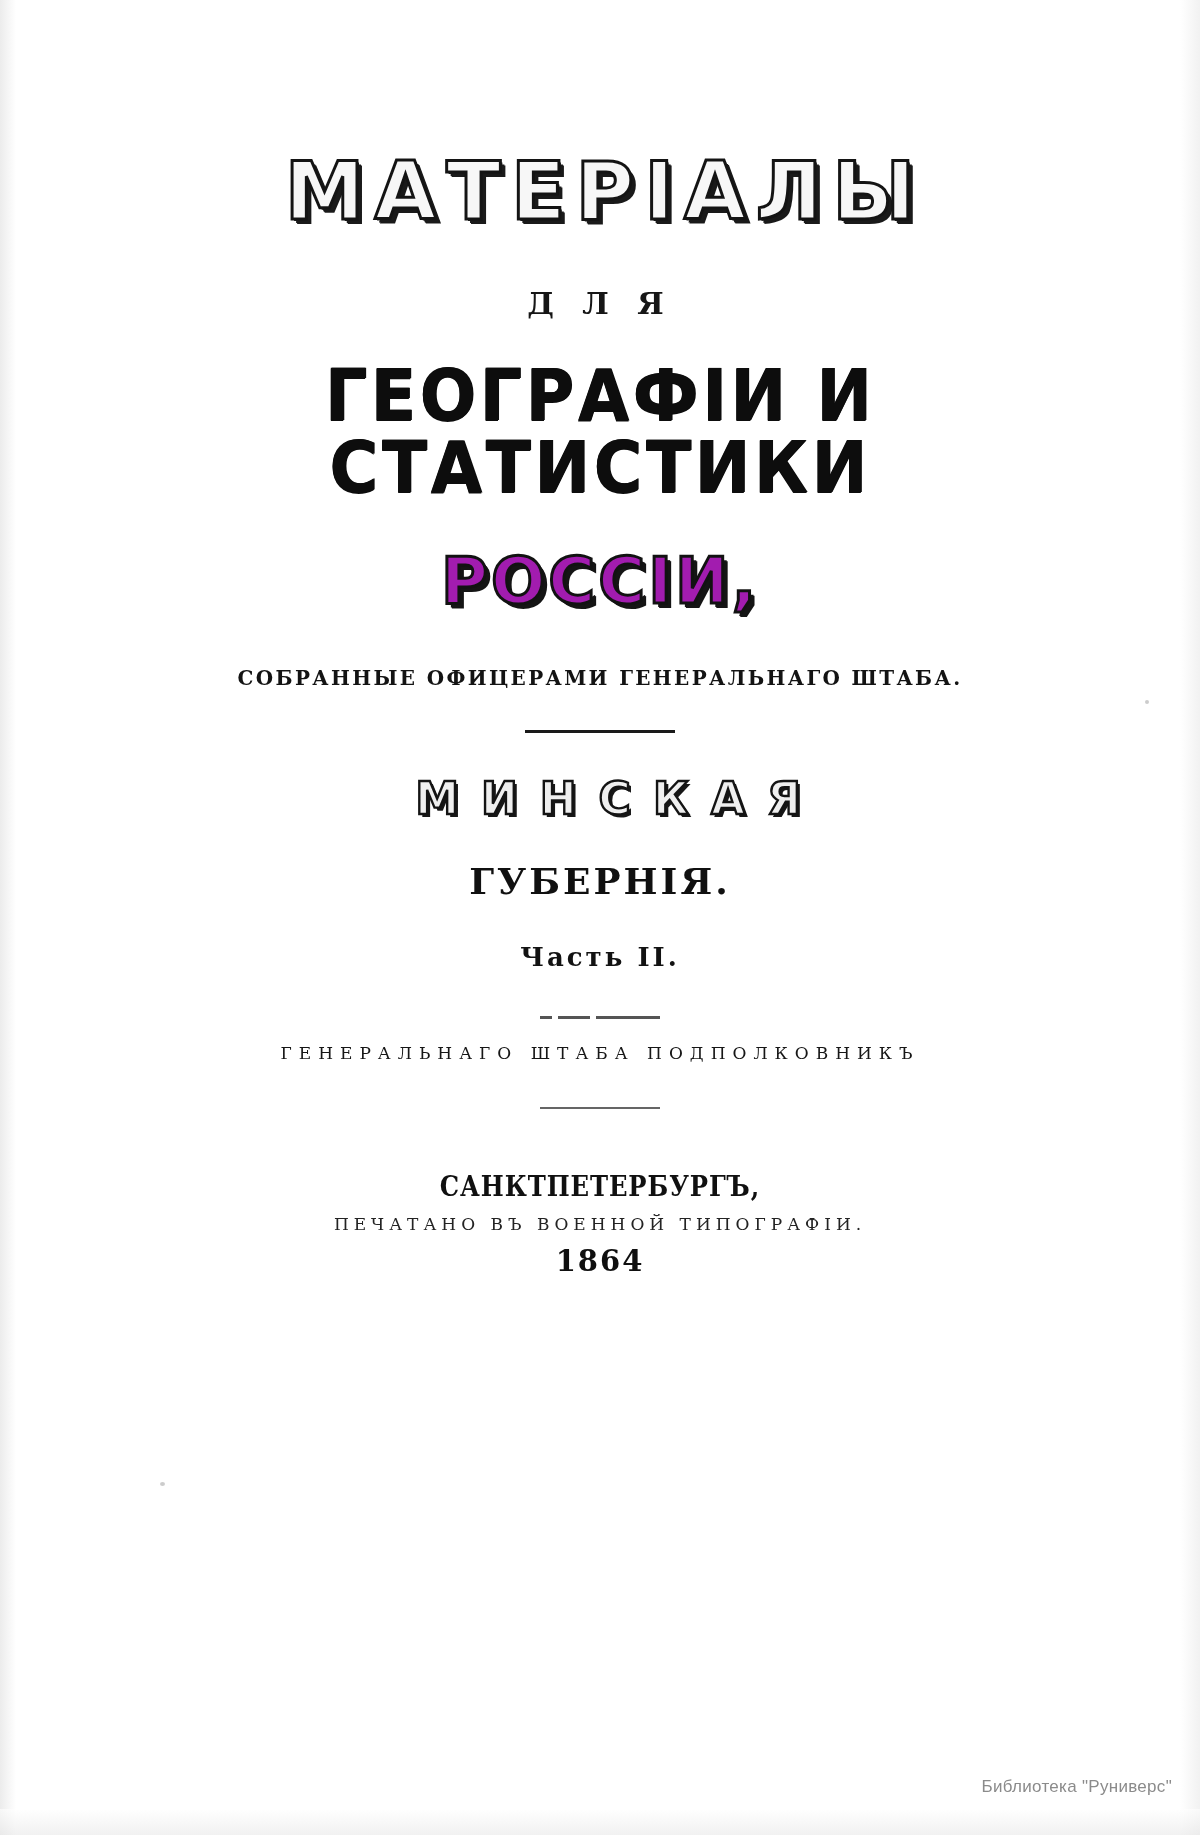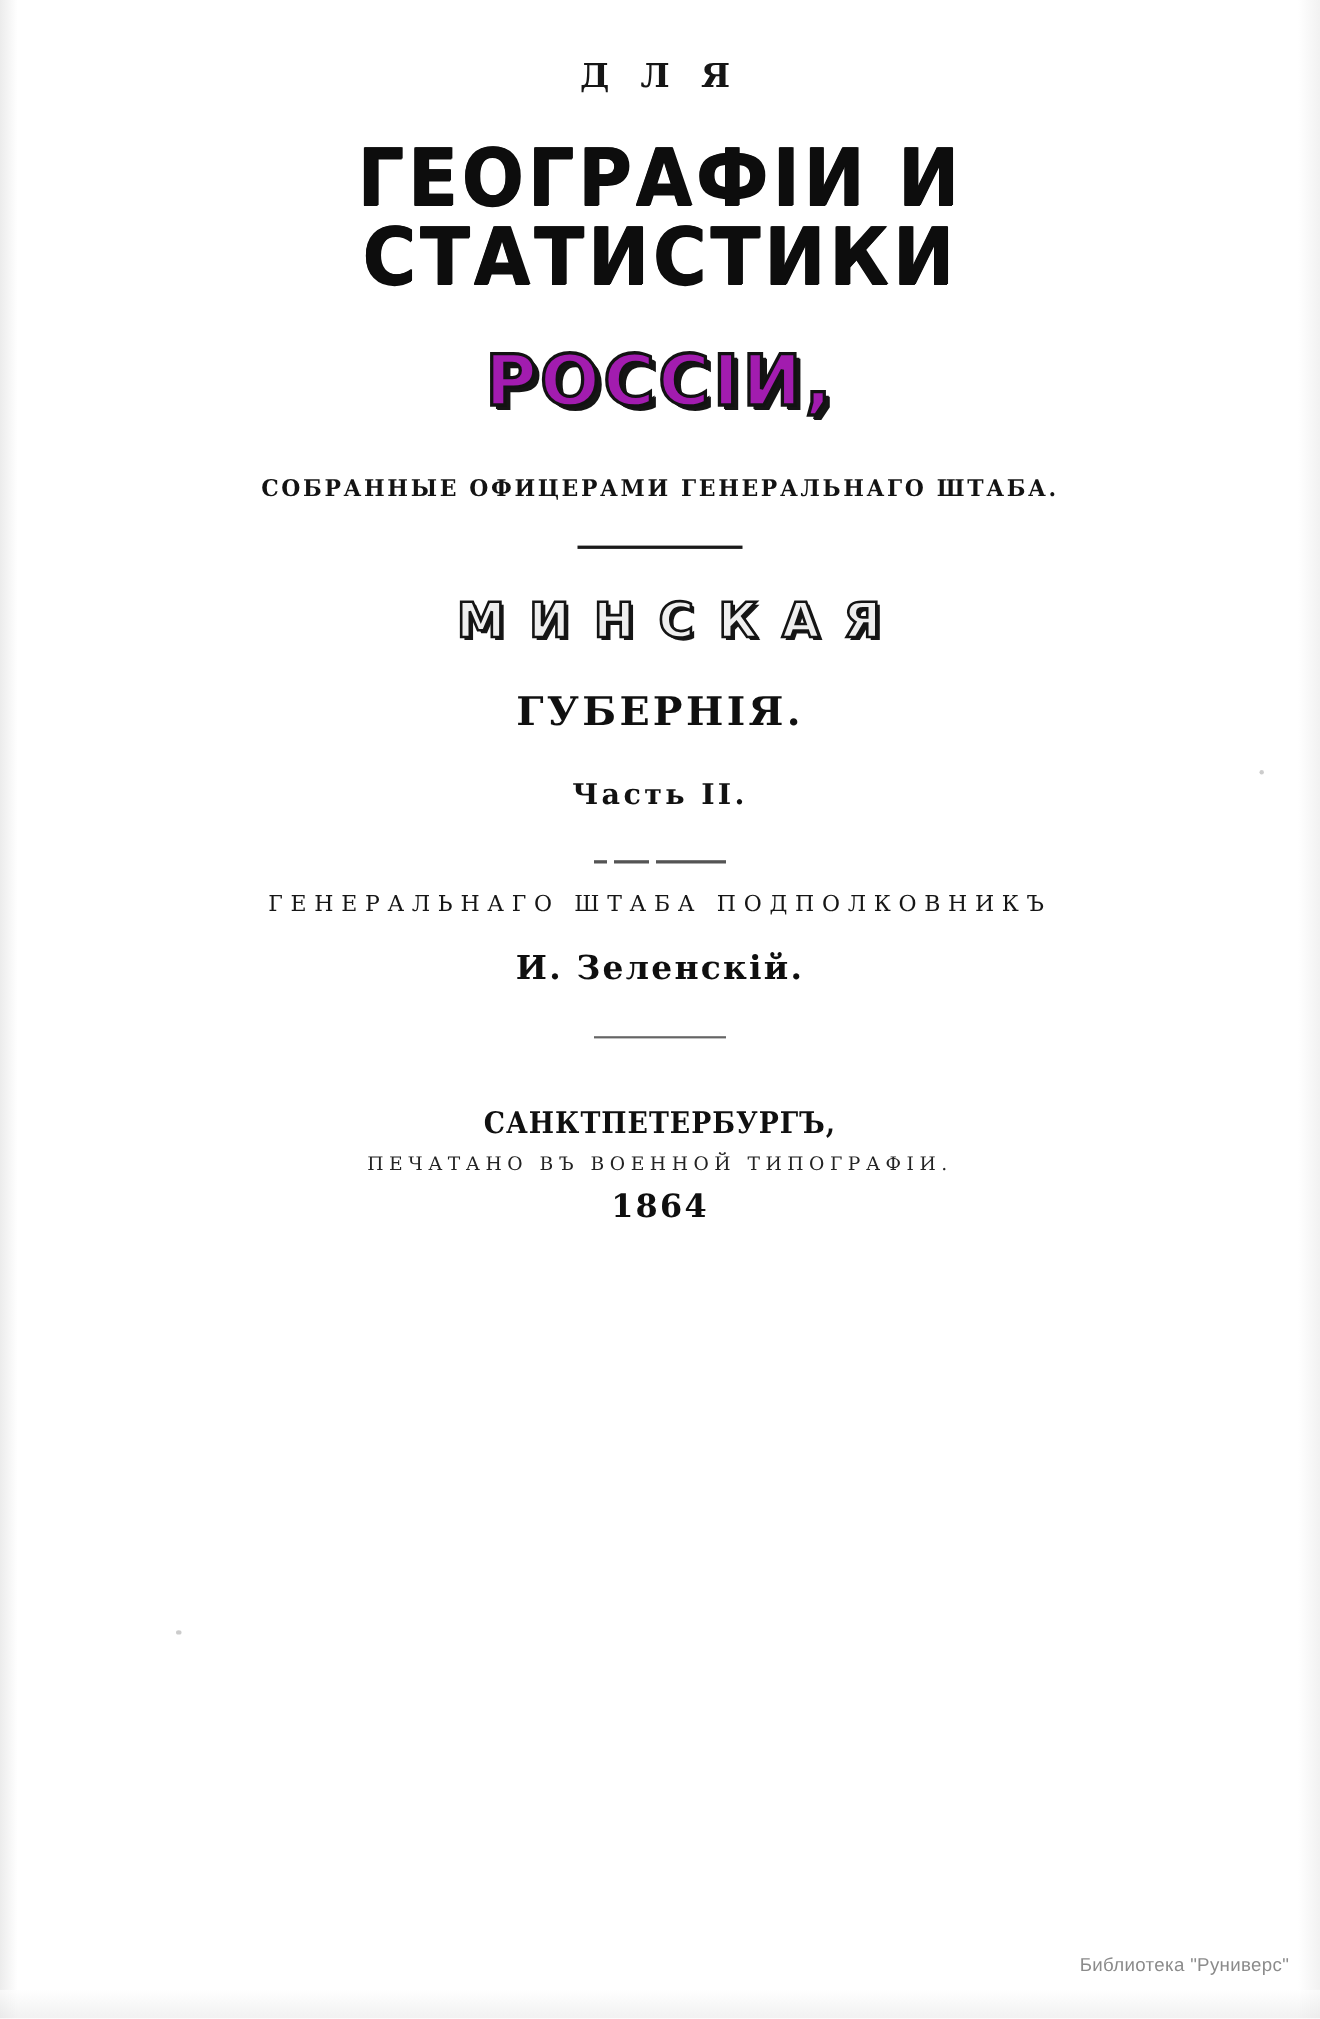--- a/index.html
+++ b/index.html
@@ -181,21 +181,21 @@
     font-weight: 700;
     font-size: 19px;
     letter-spacing: 4px;
     color: #161616;
   }
 
   .byline-rank {
     margin-top: 24px;
     font-family: "DejaVu Serif", serif;
     font-weight: 400;
-    font-size: 20px;
+    font-size: 17px;
     letter-spacing: 7px;
     color: #161616;
   }
 
   .author {
     margin-top: 30px;
     font-family: "DejaVu Serif", serif;
     font-weight: 700;
     font-size: 30px;
     letter-spacing: 2px;
@@ -254,20 +254,21 @@
 
   <div class="scan-edge-left"></div>
   <div class="scan-edge-right"></div>
   <div class="scan-edge-bottom"></div>
 
   <div class="speck" style="left:160px; top:1482px; width:5px; height:4px;"></div>
   <div class="speck" style="left:1145px; top:700px; width:4px; height:4px;"></div>
 
   <div class="content">
 
+    <div class="line title-main">МАТЕРІАЛЫ</div>
 
     <div class="line subtitle-dlya">Д Л Я</div>
 
     <div class="line title-geo">ГЕОГРАФІИ И СТАТИСТИКИ</div>
 
     <div class="line title-rossii">РОССІИ,</div>
 
     <div class="line compilers">СОБРАННЫЕ ОФИЦЕРАМИ ГЕНЕРАЛЬНАГО ШТАБА.</div>
 
     <div class="rule"></div>
@@ -276,21 +277,20 @@
 
     <div class="line province-word">ГУБЕРНІЯ.</div>
 
     <div class="line part">Часть II.</div>
 
     <div class="rule dashed"></div>
 
 
     <div class="line byline-rank">ГЕНЕРАЛЬНАГО ШТАБА ПОДПОЛКОВНИКЪ</div>
 
-    <div class="line author">И. Зеленскій.</div>
 
     <div class="rule thin"></div>
 
     <div class="line city">САНКТПЕТЕРБУРГЪ,</div>
 
     <div class="line printer">ПЕЧАТАНО ВЪ ВОЕННОЙ ТИПОГРАФІИ.</div>
 
     <div class="line year">1864</div>
 
   </div>

